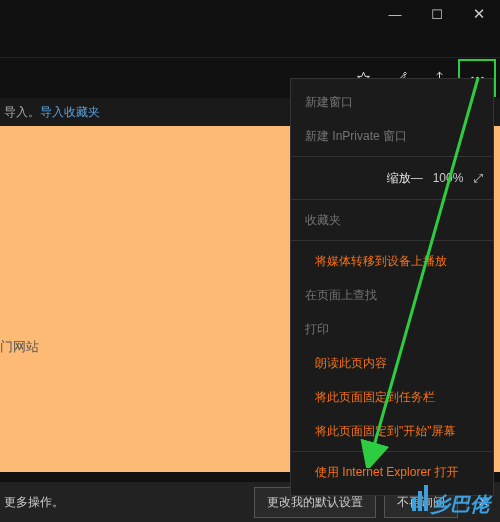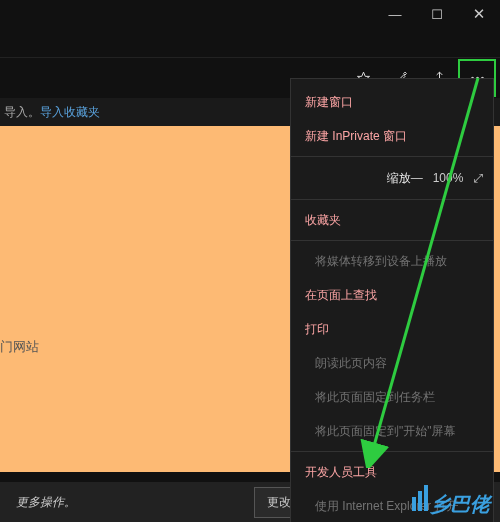--- a/index.html
+++ b/index.html
@@ -19,33 +19,33 @@
   .more-btn { border: 2px solid #2ecc40; }
   
   .favbar { height: 28px; background: #1a1a1a; color: #aaa; font-size: 12px; display: flex; align-items: center; padding-left: 4px; gap: 0; }
   .favbar span { }
   .favbar .link { color: #5aa3de; }
   
   .content { position: absolute; top: 126px; left: 0; right: 0; bottom: 50px; background: #fdba74; }
   .hotsite { position: absolute; left: 0; top: 212px; color: #555; font-size: 13px; }
   
   .menu { position: absolute; top: 78px; right: 6px; width: 204px; background: #1b1b1b; border: 1px solid #333; padding: 6px 0; z-index: 5; }
-  .menu-item { height: 34px; display: flex; align-items: center; padding: 0 14px; color: #fca5a5; font-size: 12px; }
-  .menu-item.disabled { color: #737373; padding-left: 24px; }
+  .menu-item { height: 34px; display: flex; align-items: center; padding: 0 14px; color: #737373; font-size: 12px; }
+  .menu-item.disabled { color: #f97316; padding-left: 24px; }
   .sep { height: 1px; background: #333; margin: 3px 0; }
   .zoom-row { display: flex; align-items: center; justify-content: flex-end; height: 36px; padding: 0 10px 0 14px; color: #e8e8e8; font-size: 12px; }
   .zoom-ctrls { display: flex; align-items: center; gap: 10px; color: #ccc; }
   .zoom-ctrls span { font-size: 12px; }
   .expand-ic { font-size: 12px; }
   
   .arrow-svg { position: absolute; top: 68px; left: 0; width: 500px; height: 400px; pointer-events: none; z-index: 10; }
   
   .bottombar { position: absolute; bottom: 0; left: 0; right: 0; height: 40px; background: #222; display: flex; align-items: center; color: #ccc; font-size: 12px; z-index: 2; }
   .bottombar .btn { padding: 6px 12px; border: 1px solid #555; margin-right: 8px; background: #2a2a2a; }
-  .bottombar .txt { flex: 1; padding-left: 16px; font-style: italic; }
+  .bottombar .txt { flex: 1; padding-left: 4px; }
   .bottombar .closebar { width: 34px; text-align: center; font-size: 15px; border-left: 1px solid #444; }
   
   .watermark { position: absolute; right: 10px; bottom: 4px; z-index: 20; display: flex; align-items: baseline; }
   .wm-bars { display: flex; align-items: flex-end; gap: 2px; margin-right: 2px; }
   .wm-bars div { width: 4px; background: #3aa0e0; }
   .wm-bars div:nth-child(1){height:14px} .wm-bars div:nth-child(2){height:20px} .wm-bars div:nth-child(3){height:26px}
   .wm-text { font-size: 20px; font-weight: bold; color: #3aa0e0; font-style: italic; }
   .wm-url { position: absolute; right: 10px; bottom: -2px; font-size: 9px; color: #3aa0e0; }
 </style>
 </head>
@@ -111,21 +111,20 @@
     <div class="sep"></div>
     <div class="menu-item">收藏夹</div>
     <div class="sep"></div>
     <div class="menu-item disabled">将媒体转移到设备上播放</div>
     <div class="menu-item">在页面上查找</div>
     <div class="menu-item">打印</div>
     <div class="menu-item disabled">朗读此页内容</div>
     <div class="menu-item disabled">将此页面固定到任务栏</div>
     <div class="menu-item disabled">将此页面固定到"开始"屏幕</div>
     <div class="sep"></div>
-    <div class="menu-item">开发人员工具</div>
     <div class="menu-item disabled">使用 Internet Explorer 打开</div>
 
   </div>
 
   <svg class="arrow-svg">
     <defs>
       <marker id="ah" markerWidth="10" markerHeight="10" refX="6" refY="5" orient="auto">
         <path d="M0,0 L10,5 L0,10 z" fill="#2ecc40"></path>
       </marker>
     </defs>

